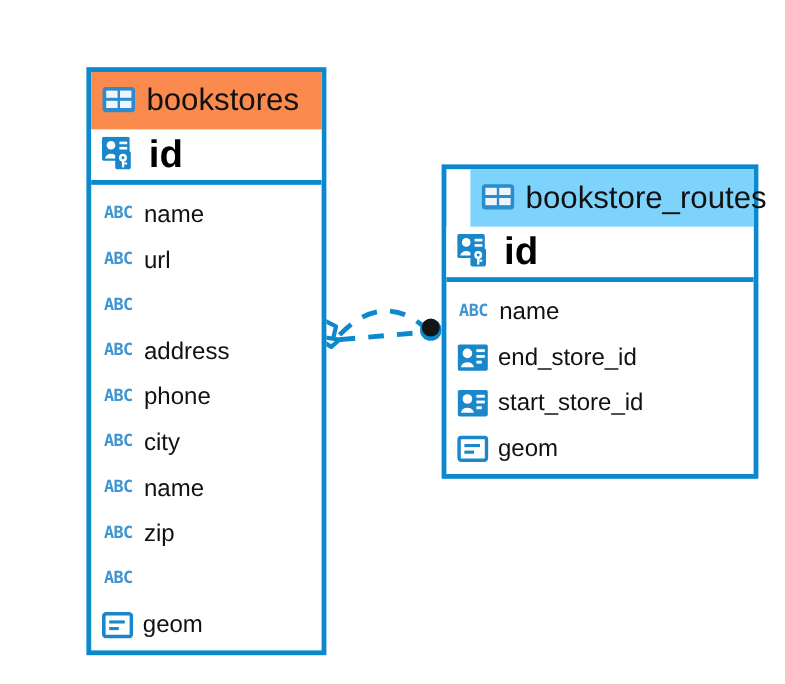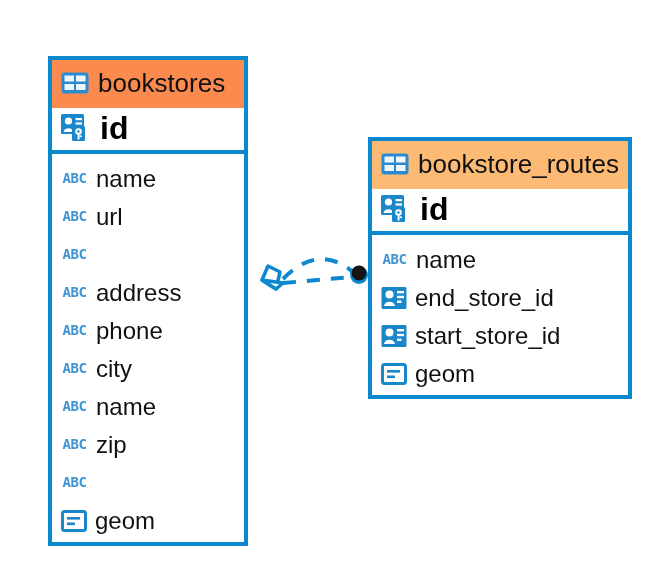--- a/index.html
+++ b/index.html
@@ -30,21 +30,21 @@
 
   .entity-header {
     box-sizing: border-box;
     display: flex;
     align-items: center;
     gap: 9px;
     padding: 4px 9px 6px 9px;
     height: 48px;
   }
   .entity-header.orange { background: #fa8a4e; }
-  .entity-header.grey   { background: #fdba74; }
+  .entity-header.grey   { background: #7dd3fc; margin-left: 20px; }
 
   .entity-title {
     font-size: 26px;
     color: #111111;
     line-height: 1;
     white-space: nowrap;
   }
 
   .pk-row {
     box-sizing: border-box;
@@ -65,21 +65,21 @@
   .fields {
     padding: 6px 9px 8px 9px;
   }
   .field-row {
     display: flex;
     align-items: center;
     gap: 8px;
     height: 38px;
   }
   .field-label {
-    font-size: 24px;
+    font-size: 20px;
     color: #111111;
     line-height: 1;
     white-space: nowrap;
   }
 
   
   .icon {
     flex: 0 0 auto;
     display: inline-flex;
     align-items: flex-start;
@@ -122,21 +122,21 @@
 
     <path d="M 283 279 Q 318 243 353 272" fill="none" stroke="#0b88ce" stroke-width="4" stroke-dasharray="13 11"></path>
 
     <path d="M 280 272 L 268 266 L 262 280 L 276 289 Z" fill="#ffffff" stroke="#0b88ce" stroke-width="3.5" stroke-linejoin="round"></path>
     <path d="M 262 280 L 276 289 L 283 283 Z" fill="#ffffff" stroke="#0b88ce" stroke-width="3.5" stroke-linejoin="round"></path>
 
     <circle cx="359" cy="275" r="9" fill="#0b88ce"></circle>
     <circle cx="359" cy="273" r="7.5" fill="#151515"></circle>
   </svg>
 
-  <div class="entity" style="left:48px; top:56px; width:200px; height:490px;">
+  <div class="entity" style="left:72px; top:56px; width:200px; height:490px;">
 
     <div class="entity-header orange">
       <span class="icon icon-table">
         <svg width="28" height="22" viewBox="0 0 28 22">
           <rect x="0.5" y="0.5" width="27" height="21" rx="3" fill="#2a8bd0"></rect>
           <rect x="3.5" y="3.5" width="9.5" height="6" fill="#ffffff" opacity="0.92"></rect>
           <rect x="15" y="3.5" width="9.5" height="6" fill="#ffffff" opacity="0.92"></rect>
           <rect x="3.5" y="12" width="9.5" height="6" fill="#ffffff" opacity="0.92"></rect>
           <rect x="15" y="12" width="9.5" height="6" fill="#ffffff" opacity="0.92"></rect>
         </svg>

